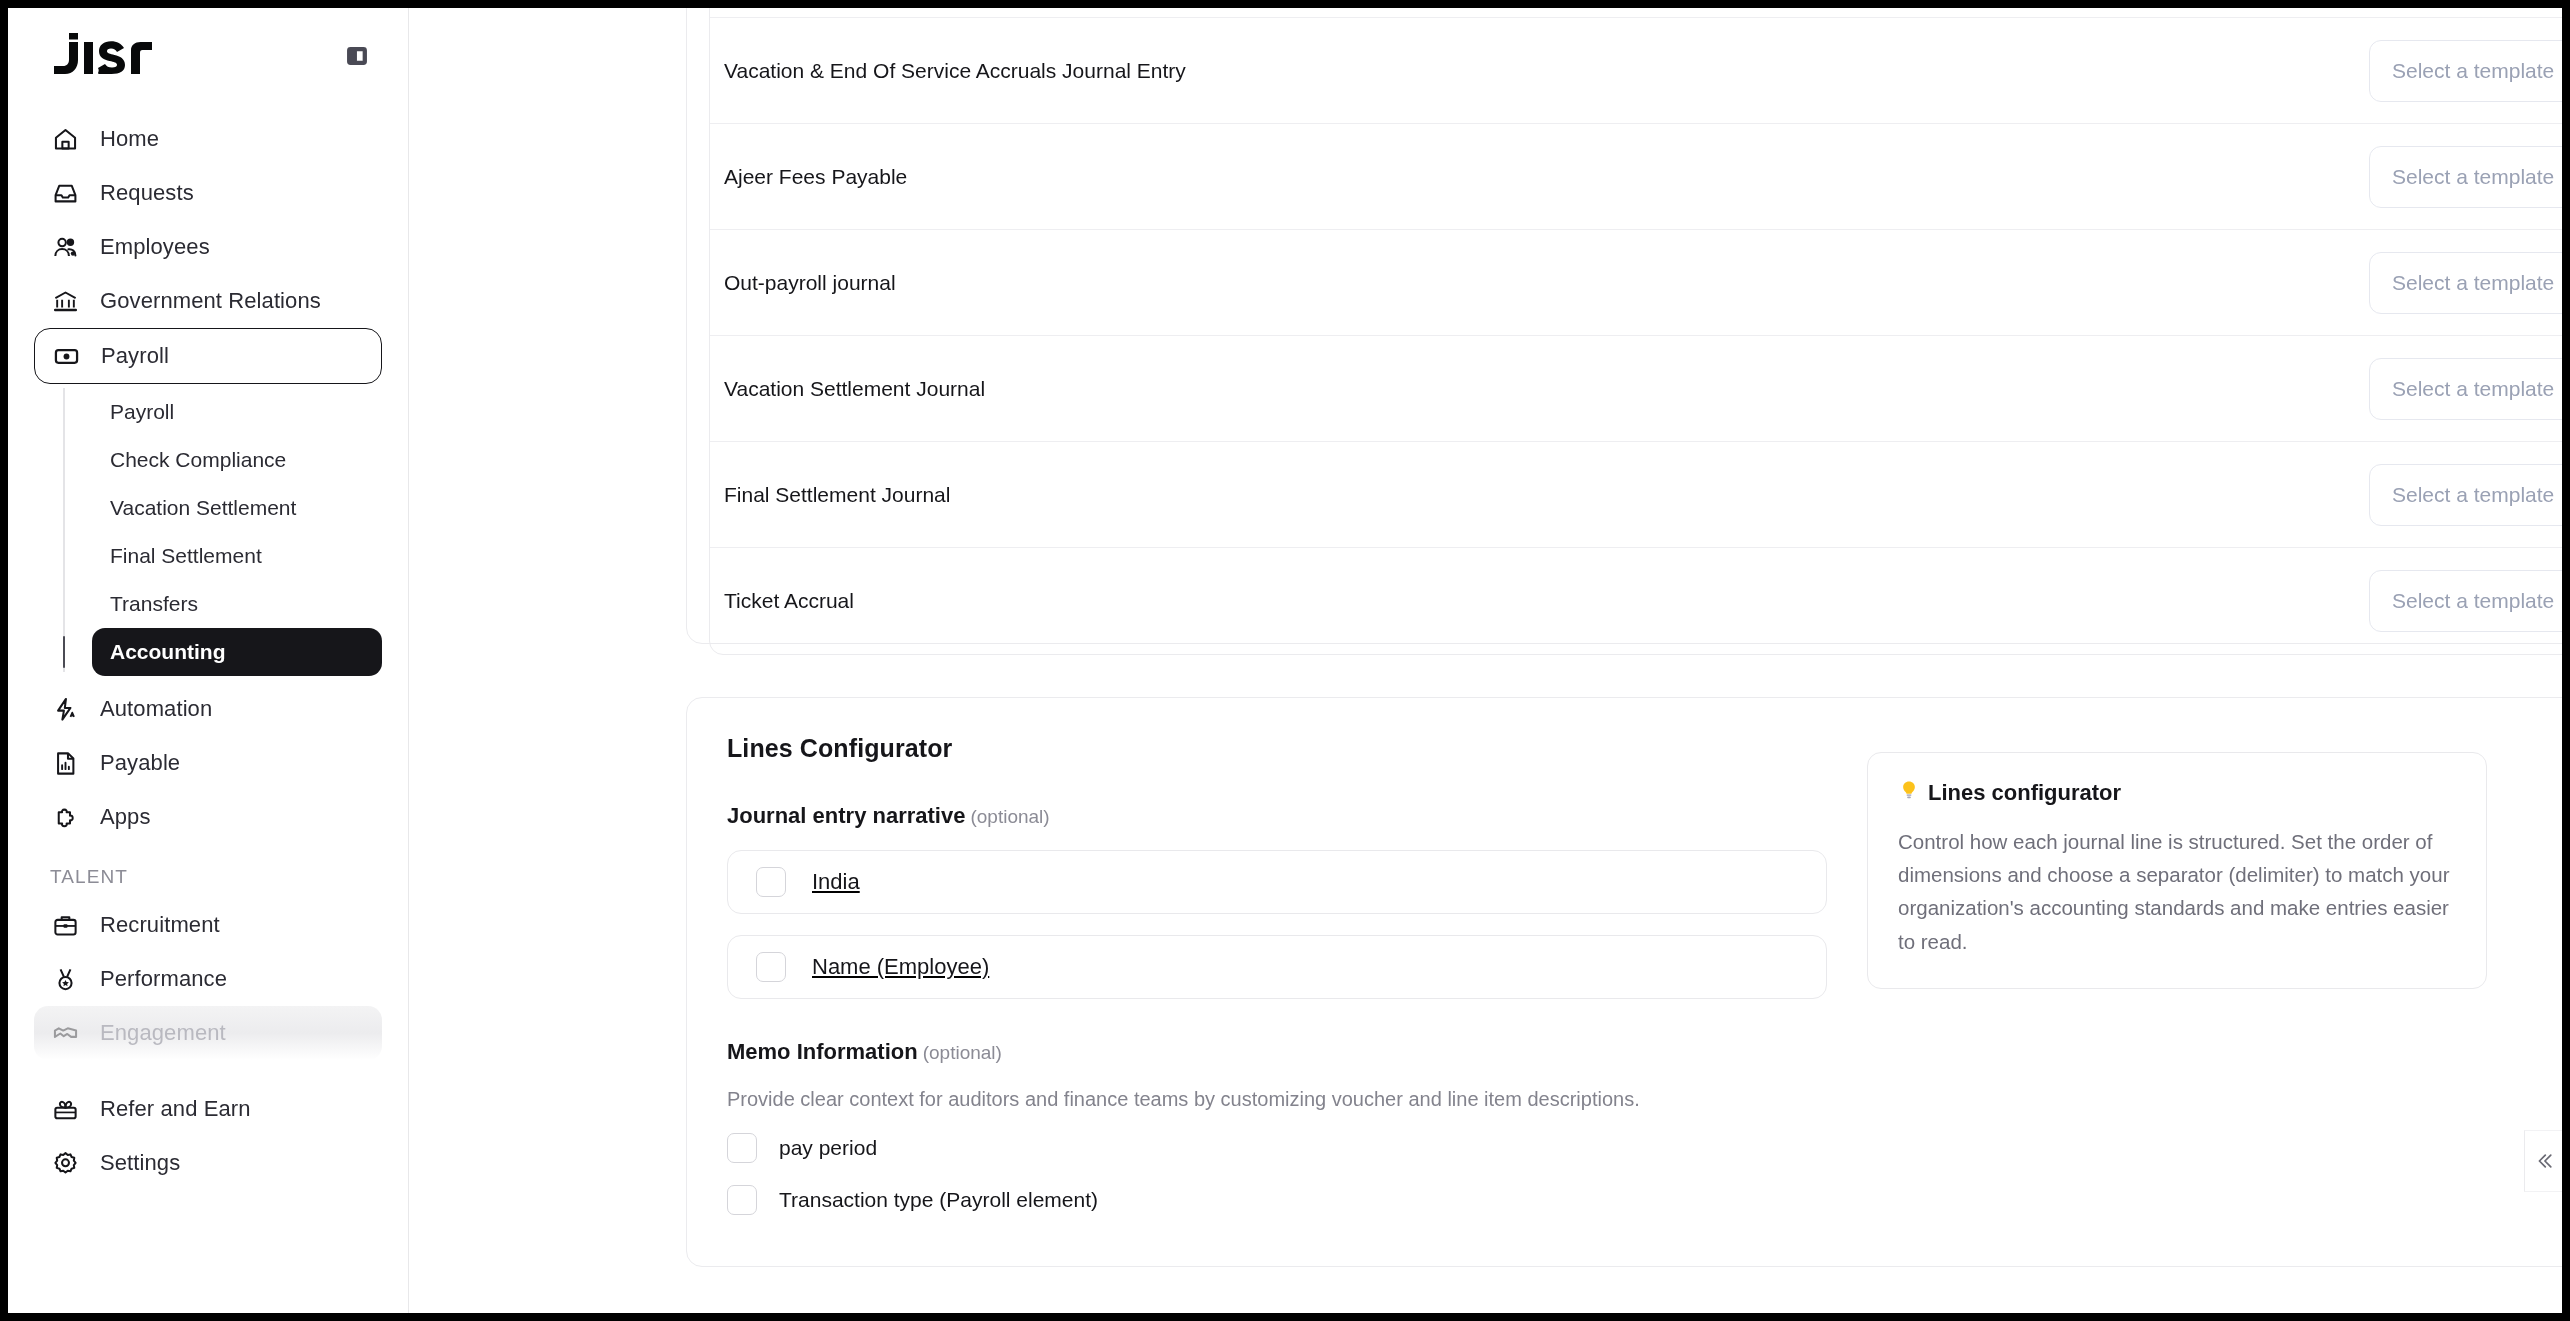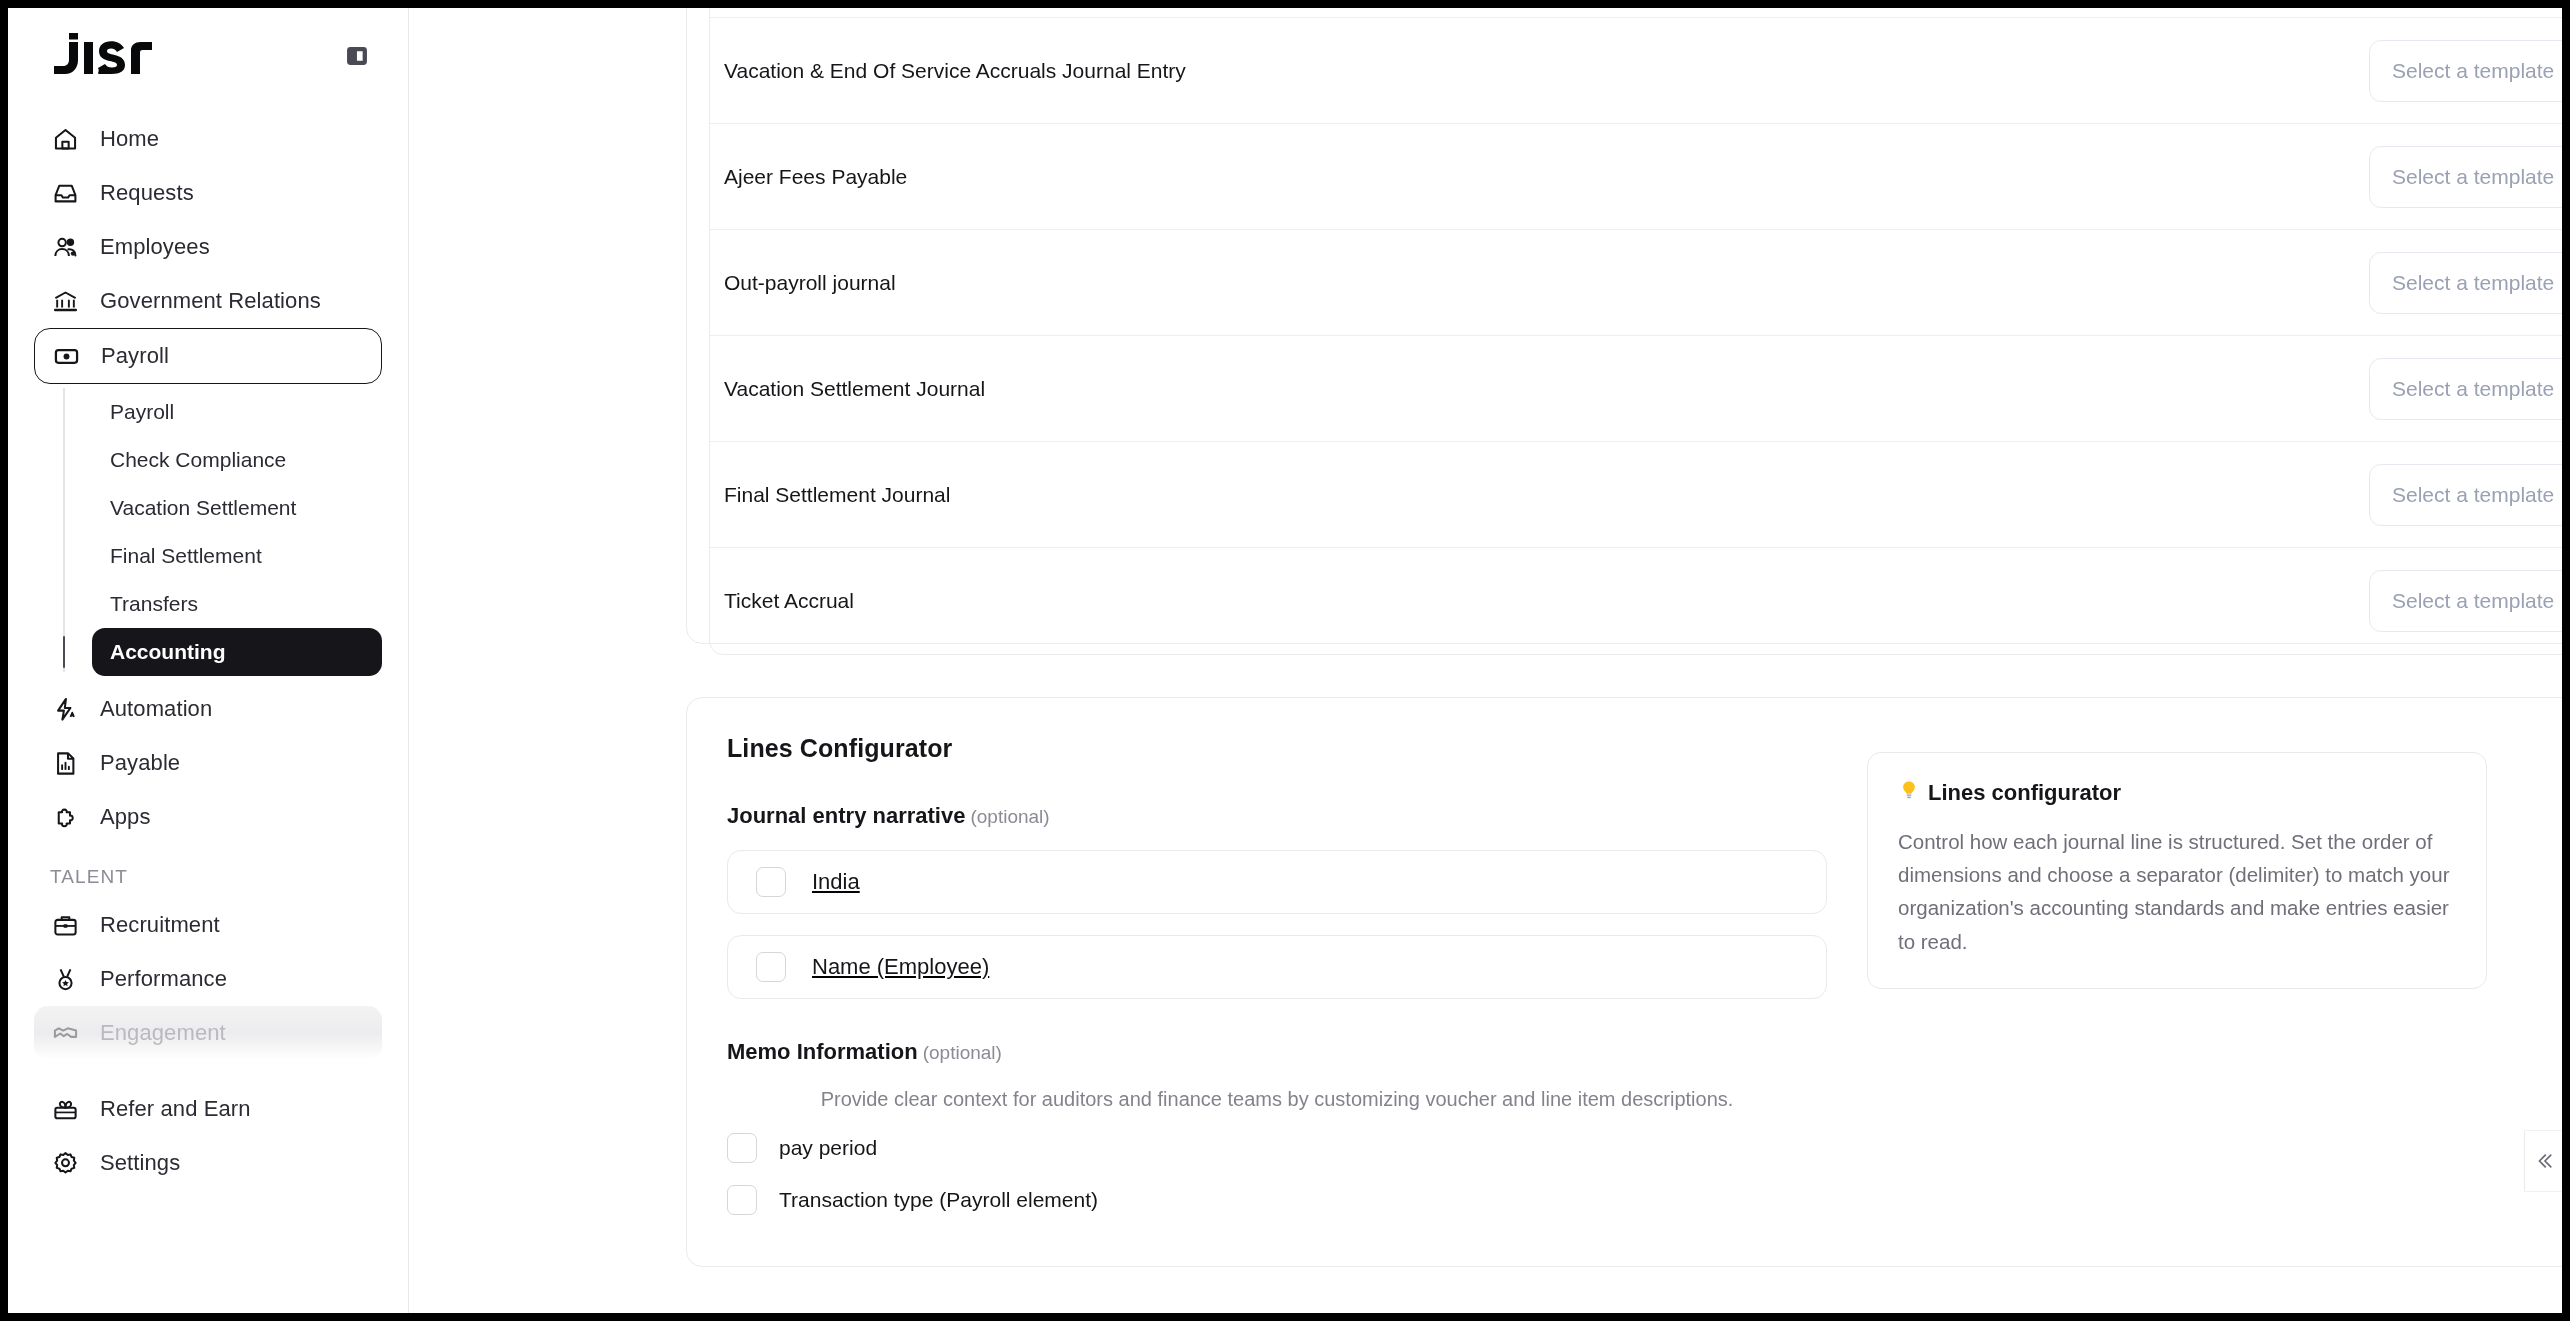--- a/index.html
+++ b/index.html
@@ -282,21 +282,20 @@
 
   .dim-label {
     font-size: 22px;
     color: #16161a;
   }
 
   .memo-desc {
     margin-top: 23px;
     font-size: 20px;
     color: #83838d;
-    text-align: center;
   }
 
   .memo-row {
     display: flex;
     align-items: center;
     gap: 22px;
     margin-top: 22px;
     cursor: pointer;
   }
 

